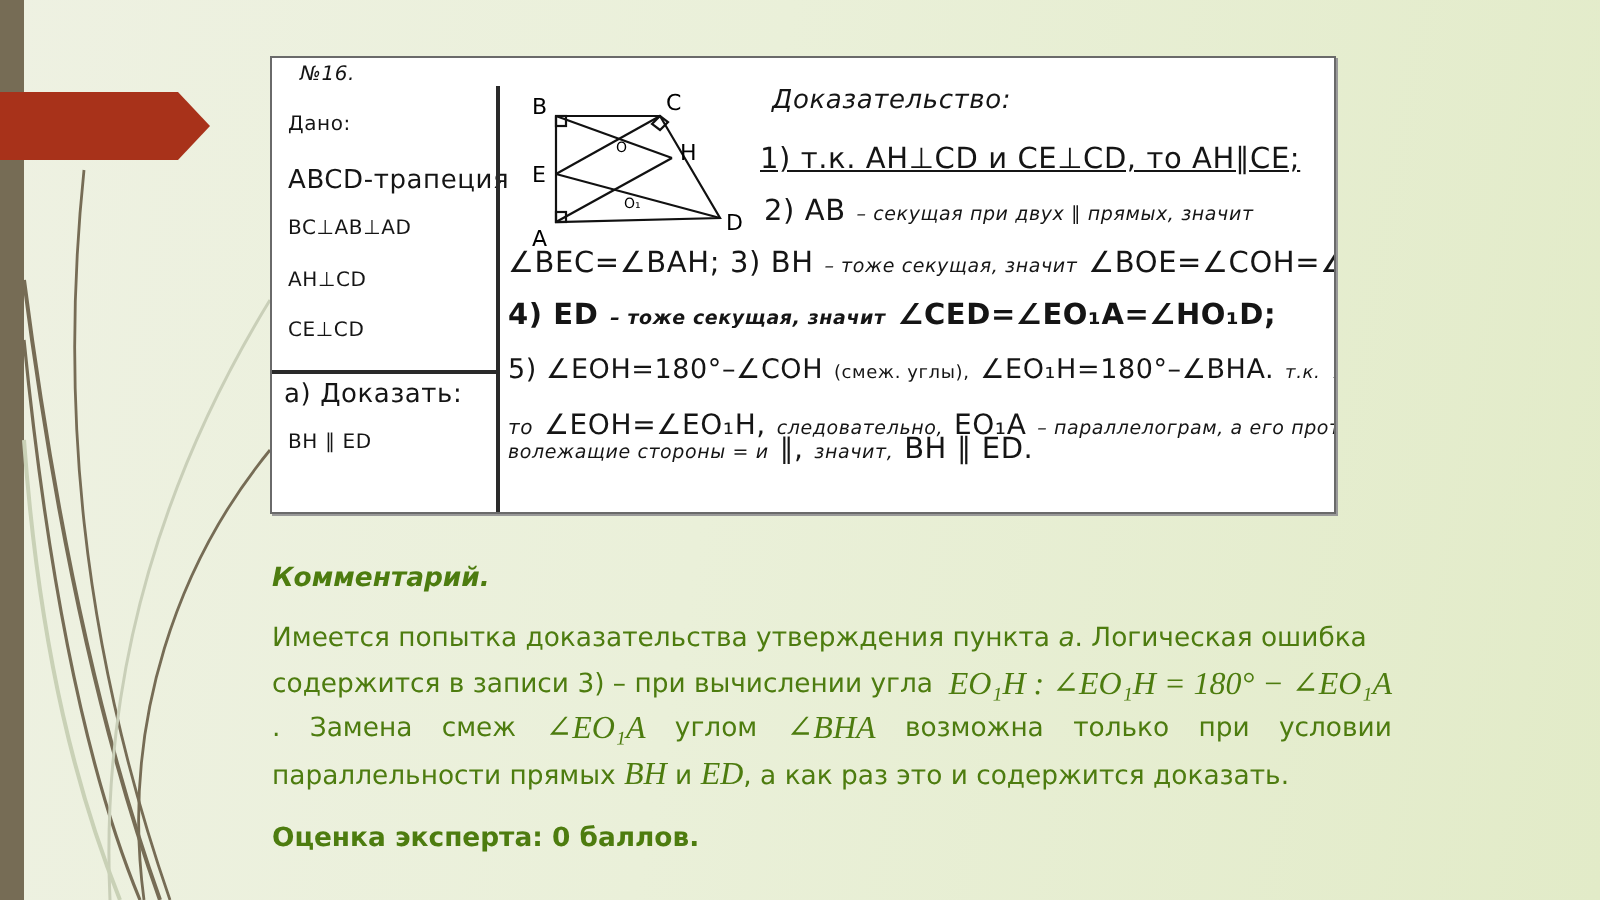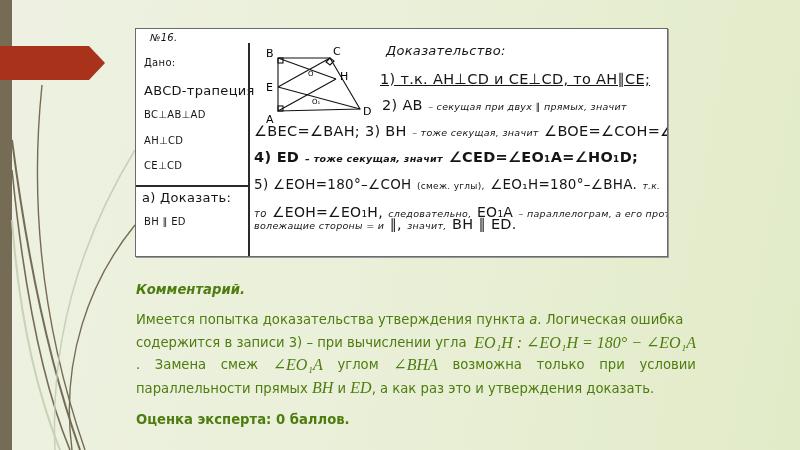--- a/index.html
+++ b/index.html
@@ -136,17 +136,17 @@
       <span class="math">∠BHA</span>
       <span>возможна</span>
       <span>только</span>
       <span>при</span>
       <span>условии</span>
     </span>
     <span class="line">
       <span>параллельности прямых</span>
       <span class="math">BH</span>
       <span>и</span>
-      <span class="math">ED</span><span>, а как раз это и утверждения доказать.</span>
+      <span class="math">ED</span><span>, а как раз это и содержится доказать.</span>
     </span>
   </div>
   <div class="c-score">Оценка эксперта: 0 баллов.</div>
 </div>
 
 </body></html>

